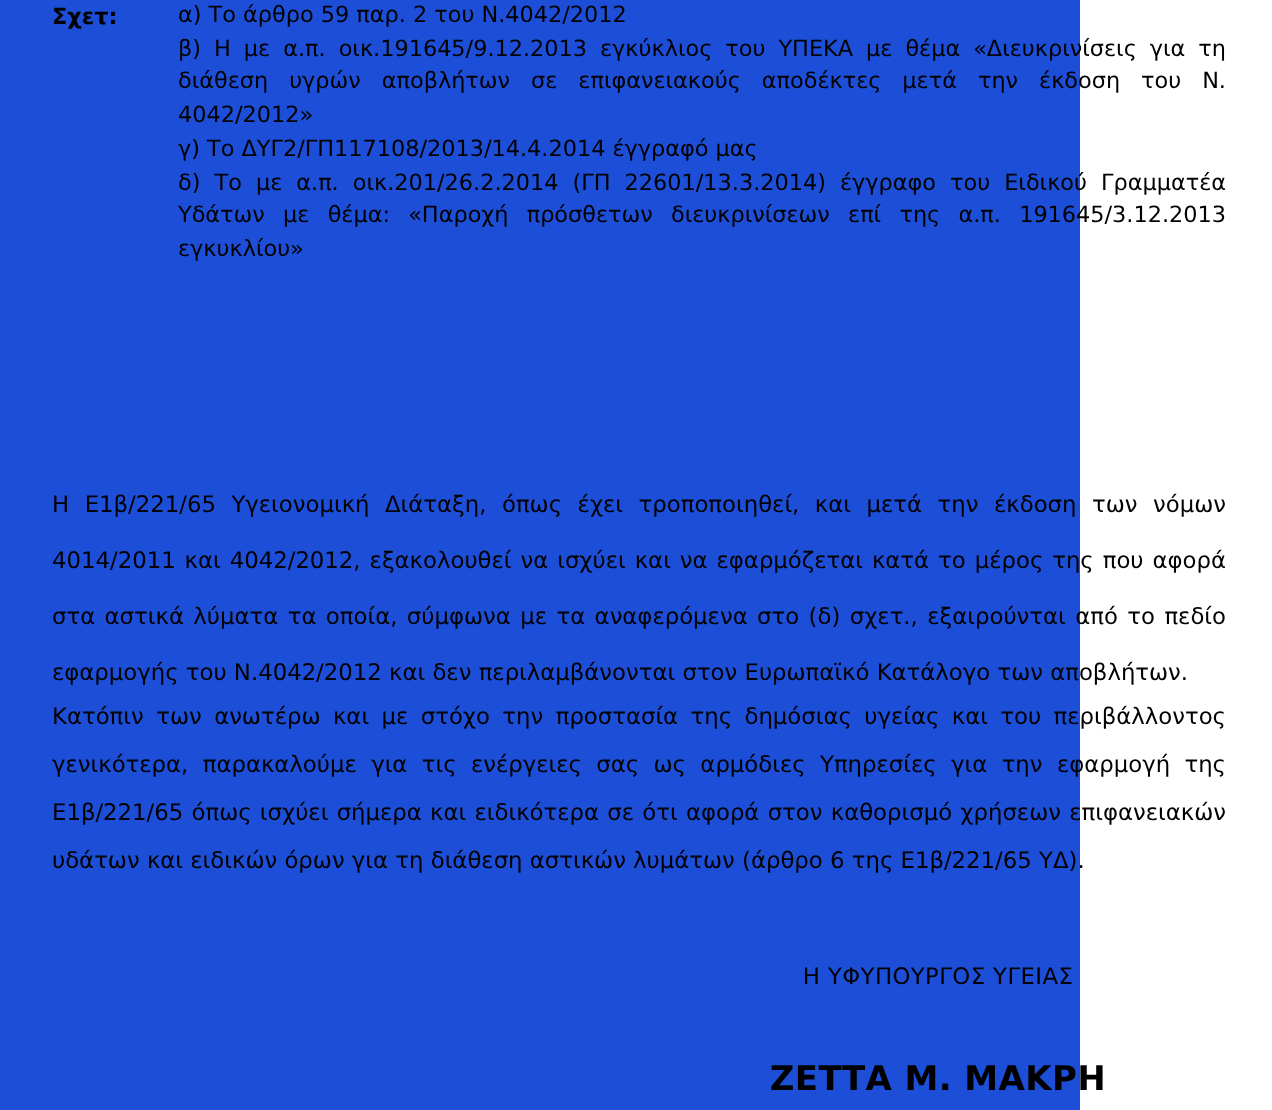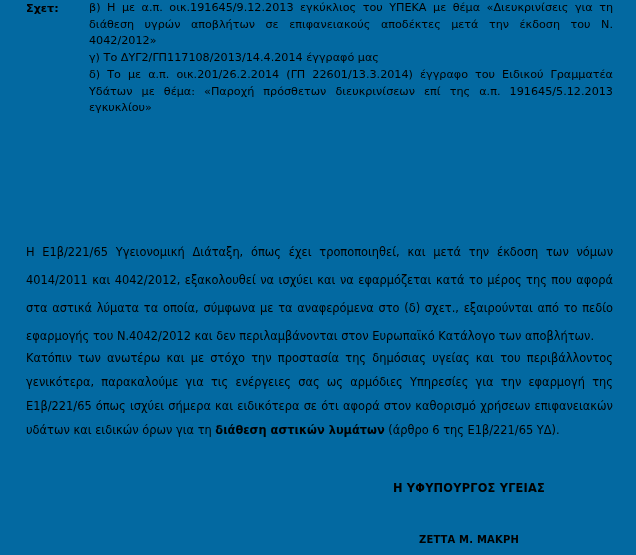--- a/index.html
+++ b/index.html
@@ -14,23 +14,23 @@
     overflow: hidden;
     font-family: "DejaVu Sans", "Liberation Sans", sans-serif;
     color: #000000;
     -webkit-font-smoothing: none;
   }
 
   .page {
     position: absolute;
     left: 0;
     top: 0;
-    width: 636px;
+    width: 540px;
     height: 555px;
-    background: #0369a1;
+    background: #1d4ed8;
   }
 
   
   .refs-block {
     position: absolute;
     left: 26px;
     top: 0px;
     width: 587px;
   }
   .refs-label {
@@ -69,64 +69,65 @@
     font-size: 11.4px;
     line-height: 28px;
     text-align: justify;
     text-justify: inter-word;
     margin: 0;
   }
   .para.lh24 {
     line-height: 24px;
   }
   .para b {
-    font-weight: bold;
+    font-weight: normal;
     margin-top: 20px;
   }
 
   #para-1 { top: 146px; }
   #para-2 { top: 238px; }
   #para-3 { top: 346px; line-height: 24px; }
 
   
   .sign-block {
     position: absolute;
     left: 344px;
     top: 480px;
     width: 250px;
     text-align: center;
   }
   .sign-title {
     font-size: 11.4px;
-    font-weight: bold;
+    font-weight: normal;
     line-height: 16px;
     letter-spacing: 0.2px;
     white-space: nowrap;
   }
   .sign-name {
     margin-top: 36px;
-    font-size: 10px;
+    font-size: 17px;
     font-weight: bold;
     line-height: 16px;
     letter-spacing: 0.2px;
     white-space: nowrap;
   }
 </style>
 </head>
 <body>
 
 <div class="page">
 
   <div class="refs-block">
     <div class="refs-label">Σχετ:</div>
 
     <div class="refs-list">
+      <p class="ref-item">α) Το άρθρο 59 παρ. 2 του Ν.4042/2012</p>
       <p class="ref-item justify-all">β)   Η με α.π. οικ.191645/9.12.2013 εγκύκλιος του ΥΠΕΚΑ   με θέμα «Διευκρινίσεις για τη διάθεση υγρών αποβλήτων σε επιφανειακούς αποδέκτες μετά την  έκδοση του Ν. 4042/2012»</p>
       <p class="ref-item">γ) Το ΔΥΓ2/ΓΠ117108/2013/14.4.2014 έγγραφό μας</p>
-      <p class="ref-item">δ) Το με α.π. οικ.201/26.2.2014 (ΓΠ 22601/13.3.2014) έγγραφο του Ειδικού Γραμματέα Υδάτων με θέμα: «Παροχή πρόσθετων διευκρινίσεων επί της α.π. 191645/5.12.2013 εγκυκλίου»</p>
+      <p class="ref-item">δ) Το με α.π. οικ.201/26.2.2014 (ΓΠ 22601/13.3.2014) έγγραφο του Ειδικού Γραμματέα Υδάτων με θέμα: «Παροχή πρόσθετων διευκρινίσεων επί της α.π. 191645/3.12.2013 εγκυκλίου»</p>
     </div>
   </div>
 
 
   <p class="para" id="para-2">Η Ε1β/221/65 Υγειονομική Διάταξη, όπως έχει τροποποιηθεί, και μετά την έκδοση των νόμων 4014/2011 και 4042/2012, εξακολουθεί να ισχύει και να εφαρμόζεται κατά το μέρος της που αφορά στα αστικά λύματα τα οποία, σύμφωνα με τα αναφερόμενα στο (δ) σχετ., εξαιρούνται από το πεδίο εφαρμογής του Ν.4042/2012 και δεν περιλαμβάνονται στον Ευρωπαϊκό Κατάλογο των αποβλήτων.</p>
 
   <p class="para lh24" id="para-3"><span>Κατόπιν των ανωτέρω και με στόχο την προστασία της δημόσιας υγείας και του περιβάλλοντος γενικότερα, παρακαλούμε για τις ενέργειες σας ως αρμόδιες Υπηρεσίες για την εφαρμογή της Ε1β/221/65 όπως ισχύει σήμερα και ειδικότερα σε ότι αφορά στον καθορισμό χρήσεων επιφανειακών υδάτων και ειδικών όρων για τη </span><b>διάθεση αστικών λυμάτων</b><span> (άρθρο 6 της Ε1β/221/65 ΥΔ).</span></p>
 
   <div class="sign-block">
     <div class="sign-title">Η ΥΦΥΠΟΥΡΓΟΣ ΥΓΕΙΑΣ</div>

